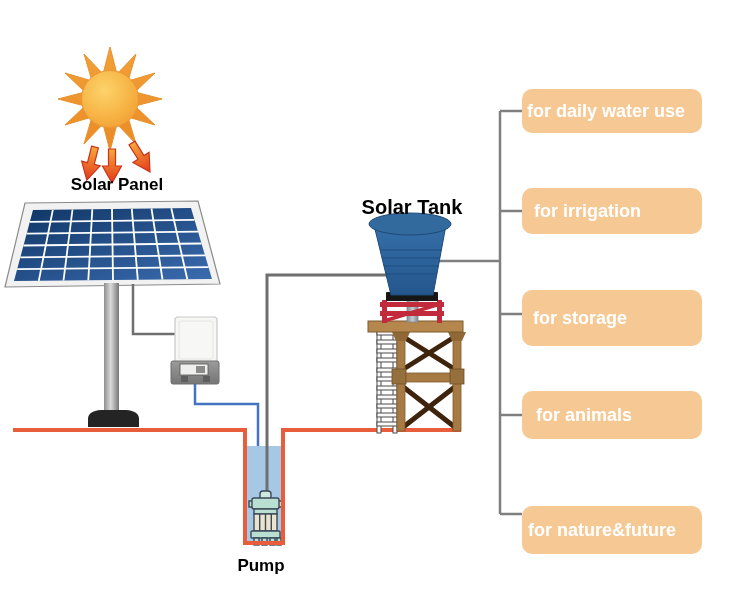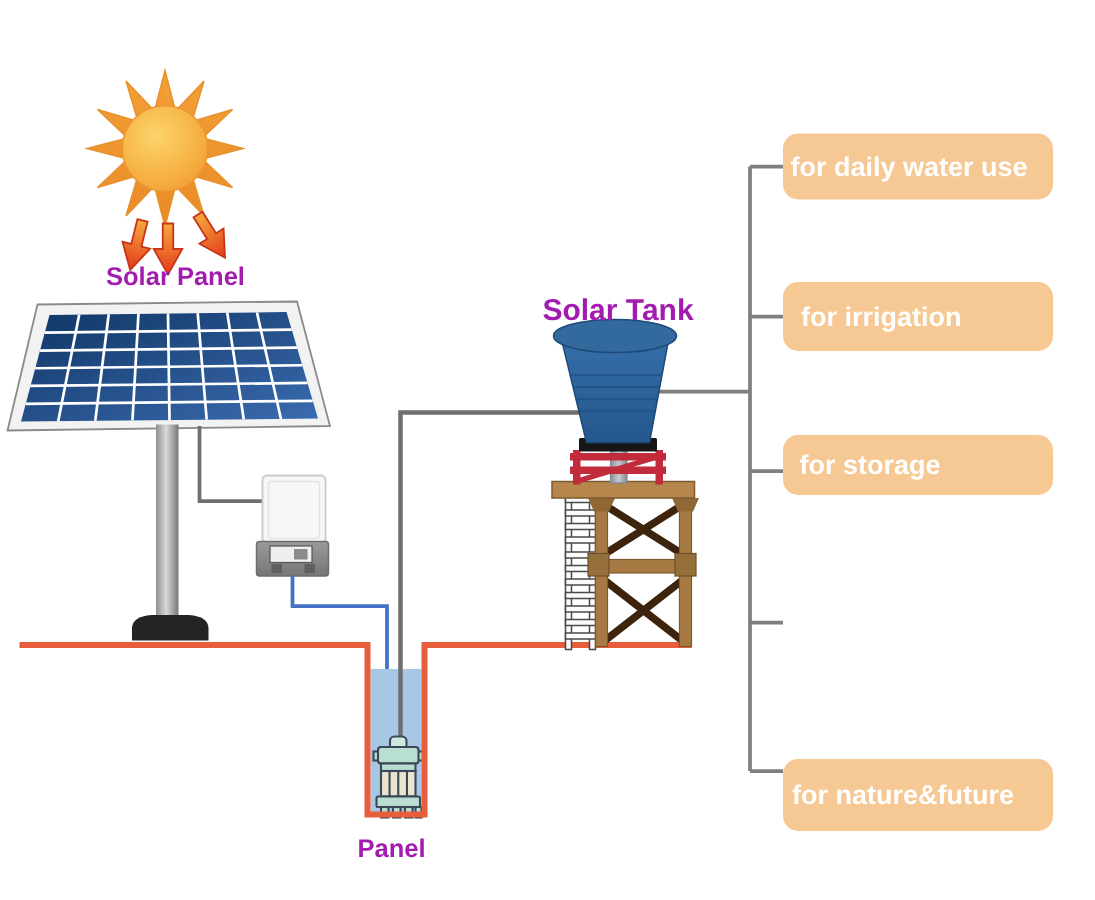--- a/index.html
+++ b/index.html
@@ -1,28 +1,28 @@
 <!DOCTYPE html>
 <html><head>
 <meta charset="utf-8">
 <style>
   html,body{margin:0;padding:0;background:#ffffff;font-family:"Liberation Sans",sans-serif;}
   .canvas{position:relative;width:730px;height:600px;background:#ffffff;overflow:hidden;}
   .canvas svg{position:absolute;left:0;top:0;}
-  .diagram-label{position:absolute;font-weight:bold;color:#a21caf;text-align:center;line-height:1.0;}
+  .diagram-label{position:absolute;font-weight:bold;color:#000000;text-align:center;line-height:1.0;}
   .label-solar-panel{left:42px;top:176px;width:150px;font-size:17px;}
   .label-inverter{left:136px;top:287px;width:120px;font-size:16px;line-height:15px;}
   .label-solar-tank{left:352px;top:197px;width:120px;font-size:20px;}
   .label-pump{left:211px;top:557px;width:100px;font-size:17px;}
   .use-box{position:absolute;left:522px;width:180px;background:#F6C894;border-radius:10px;
            color:#ffffff;font-weight:bold;font-size:18px;display:flex;align-items:center;
            padding:0 4px;box-sizing:border-box;white-space:nowrap;overflow:hidden;}
   .use-box-1{top:89px;height:44px;padding-left:5px;}
   .use-box-2{top:188px;height:46px;padding-left:12px;text-align:right;}
-  .use-box-3{top:290px;height:40px;padding-left:11px;}
+  .use-box-3{top:290px;height:56px;padding-left:11px;}
   .use-box-4{top:391px;height:48px;padding-left:14px;}
   .use-box-5{top:490px;height:48px;padding-left:6px;margin-top:16px;}
 </style>
 </head>
 <body>
 
 <div class="canvas">
 
   <svg width="730" height="600" viewBox="0 0 730 600">
     <defs>
@@ -192,28 +192,31 @@
         <line x1="382" y1="258" x2="440" y2="258"></line>
         <line x1="384" y1="266" x2="438" y2="266"></line>
         <line x1="386" y1="274" x2="437" y2="274"></line>
       </g>
       <ellipse cx="410" cy="224" rx="41" ry="11" fill="#336A9E" stroke="#1D4A77" stroke-width="1"></ellipse>
     </g>
   </svg>
 
   <div class="diagram-label label-solar-panel">Solar Panel</div>
   <div class="diagram-label label-solar-tank">Solar Tank</div>
-  <div class="diagram-label label-pump">Panel</div>
+  <div class="diagram-label label-pump">Pump</div>
 
   <div class="use-box use-box-1">
     <span>for daily water use</span>
   </div>
   <div class="use-box use-box-2">
     <span>for irrigation</span>
   </div>
   <div class="use-box use-box-3">
     <span>for storage</span>
   </div>
+  <div class="use-box use-box-4">
+    <span>for animals</span>
+  </div>
   <div class="use-box use-box-5">
     <span>for nature&amp;future</span>
   </div>
 
 </div>
 
 </body></html>

